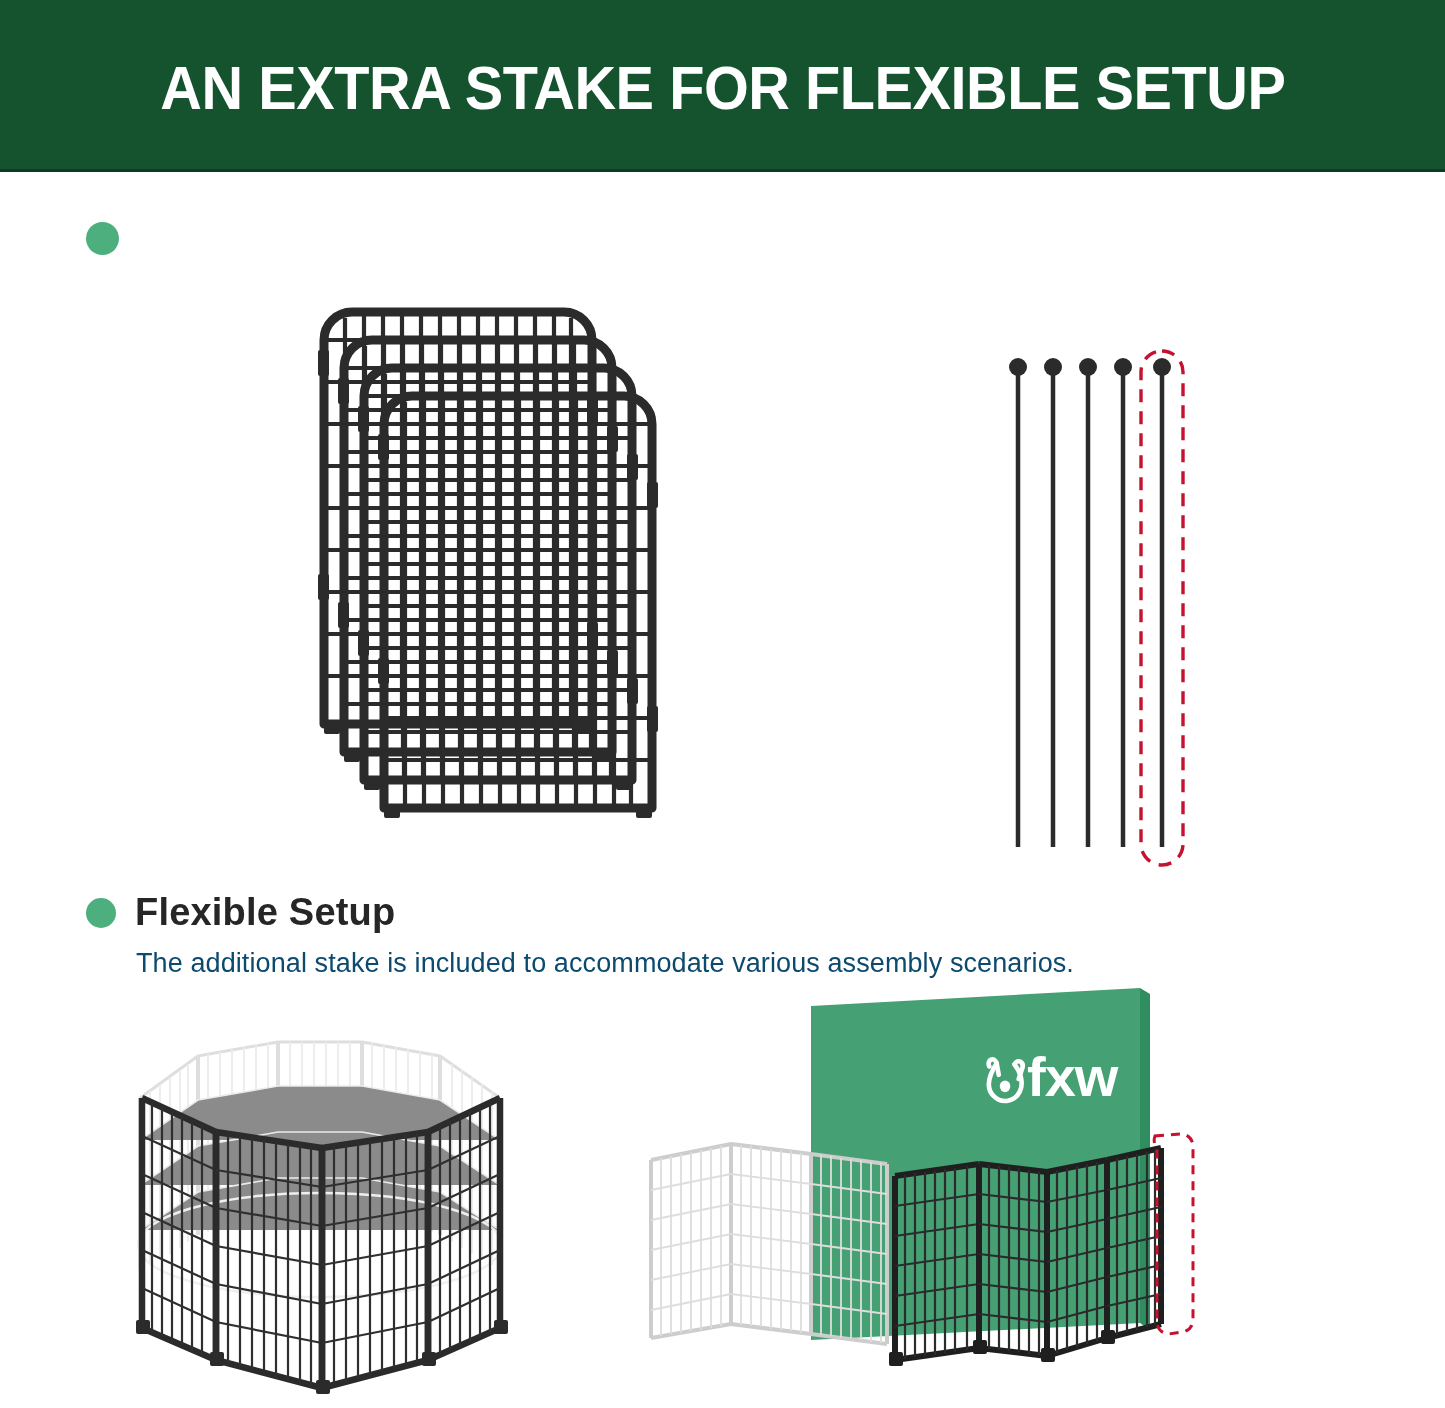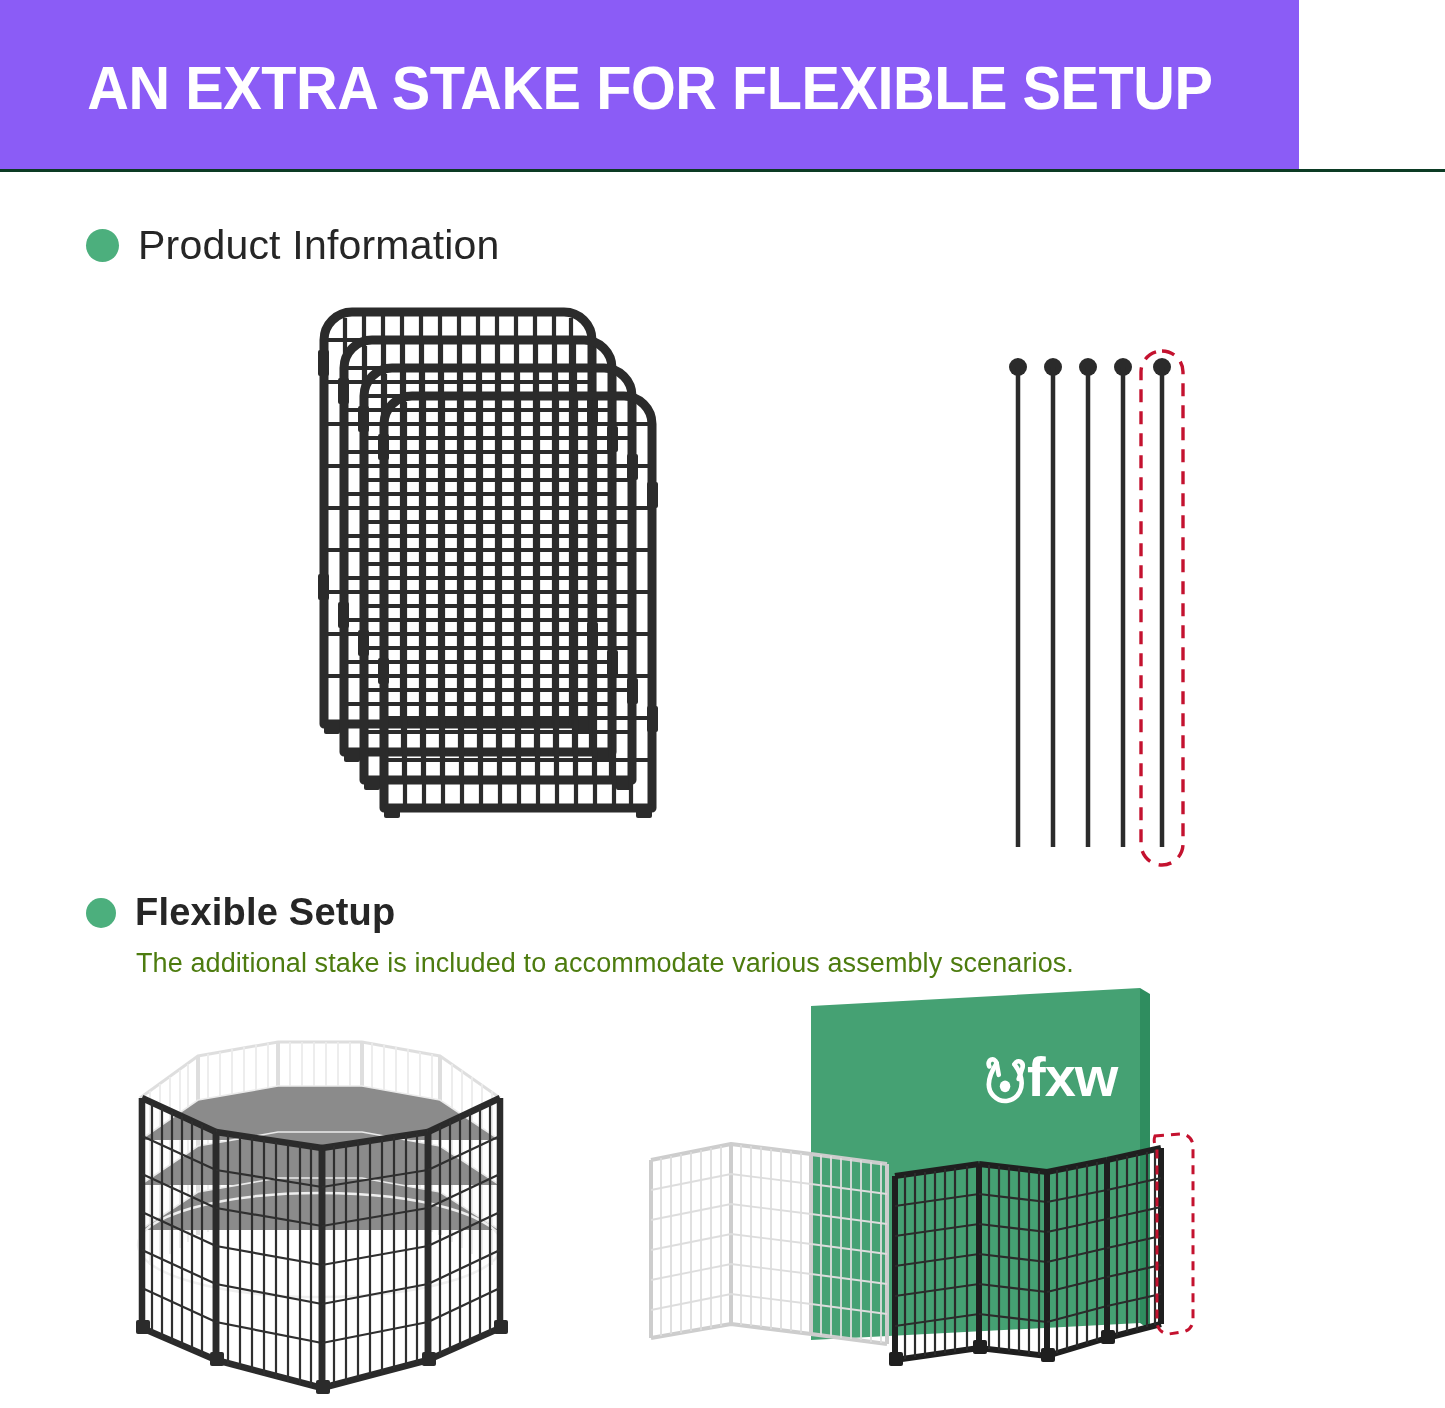--- a/index.html
+++ b/index.html
@@ -12,23 +12,23 @@
     height: 1408px;
     font-family: "Liberation Sans", sans-serif;
     overflow: hidden;
     position: relative;
   }
 
   
   .header-band {
     position: absolute;
     left: 0; top: 0;
-    width: 1299px;
+    width: 1445px;
     height: 172px;
-    background: #8b5cf6;
+    background: #14532d;
     display: flex;
     align-items: center;
     justify-content: center;
   }
   .header-title {
     color: #ffffff;
     font-family: "Liberation Sans Narrow", "Liberation Sans", sans-serif;
     font-weight: 700;
     font-size: 62px;
     letter-spacing: -0.5px;
@@ -71,21 +71,21 @@
   #head-product { left: 86px; top: 222px; }
   #head-flexible { left: 86px; top: 891px; }
   #head-flexible .section-label { font-size: 38px; font-weight: 700; }
   #head-flexible .bullet-dot { width: 30px; height: 30px; }
 
   .section-desc {
     position: absolute;
     left: 136px;
     top: 948px;
     font-size: 27px;
-    color: #4d7c0f;
+    color: #0c4a6e;
     letter-spacing: 0.1px;
     white-space: nowrap;
   }
 
   
   .illus {
     position: absolute;
   }
   #illus-panels  { left: 300px;  top: 300px;  width: 400px;  height: 580px; }
   #illus-stakes  { left: 985px;  top: 345px;  width: 230px;  height: 530px; }
@@ -97,21 +97,20 @@
 </head>
 <body>
 
 <div class="header-band">
   <div class="header-title">AN EXTRA STAKE FOR FLEXIBLE SETUP</div>
 </div>
 <div class="header-underline"></div>
 
 <div class="section-head" id="head-product">
   <span class="bullet-dot"></span>
-  <span class="section-label">Product Information</span>
 </div>
 
 <div class="illus" id="illus-panels">
   <svg width="400" height="580" viewBox="0 0 400 580">
     <defs>
 
       <g id="meshPanel">
 
         <path d="M6,34 A28,28 0 0 1 34,6 L246,6 A28,28 0 0 1 274,34 L274,418 L6,418 Z" fill="none" stroke="#2b2b2b" stroke-width="9" stroke-linejoin="round"></path>
 

